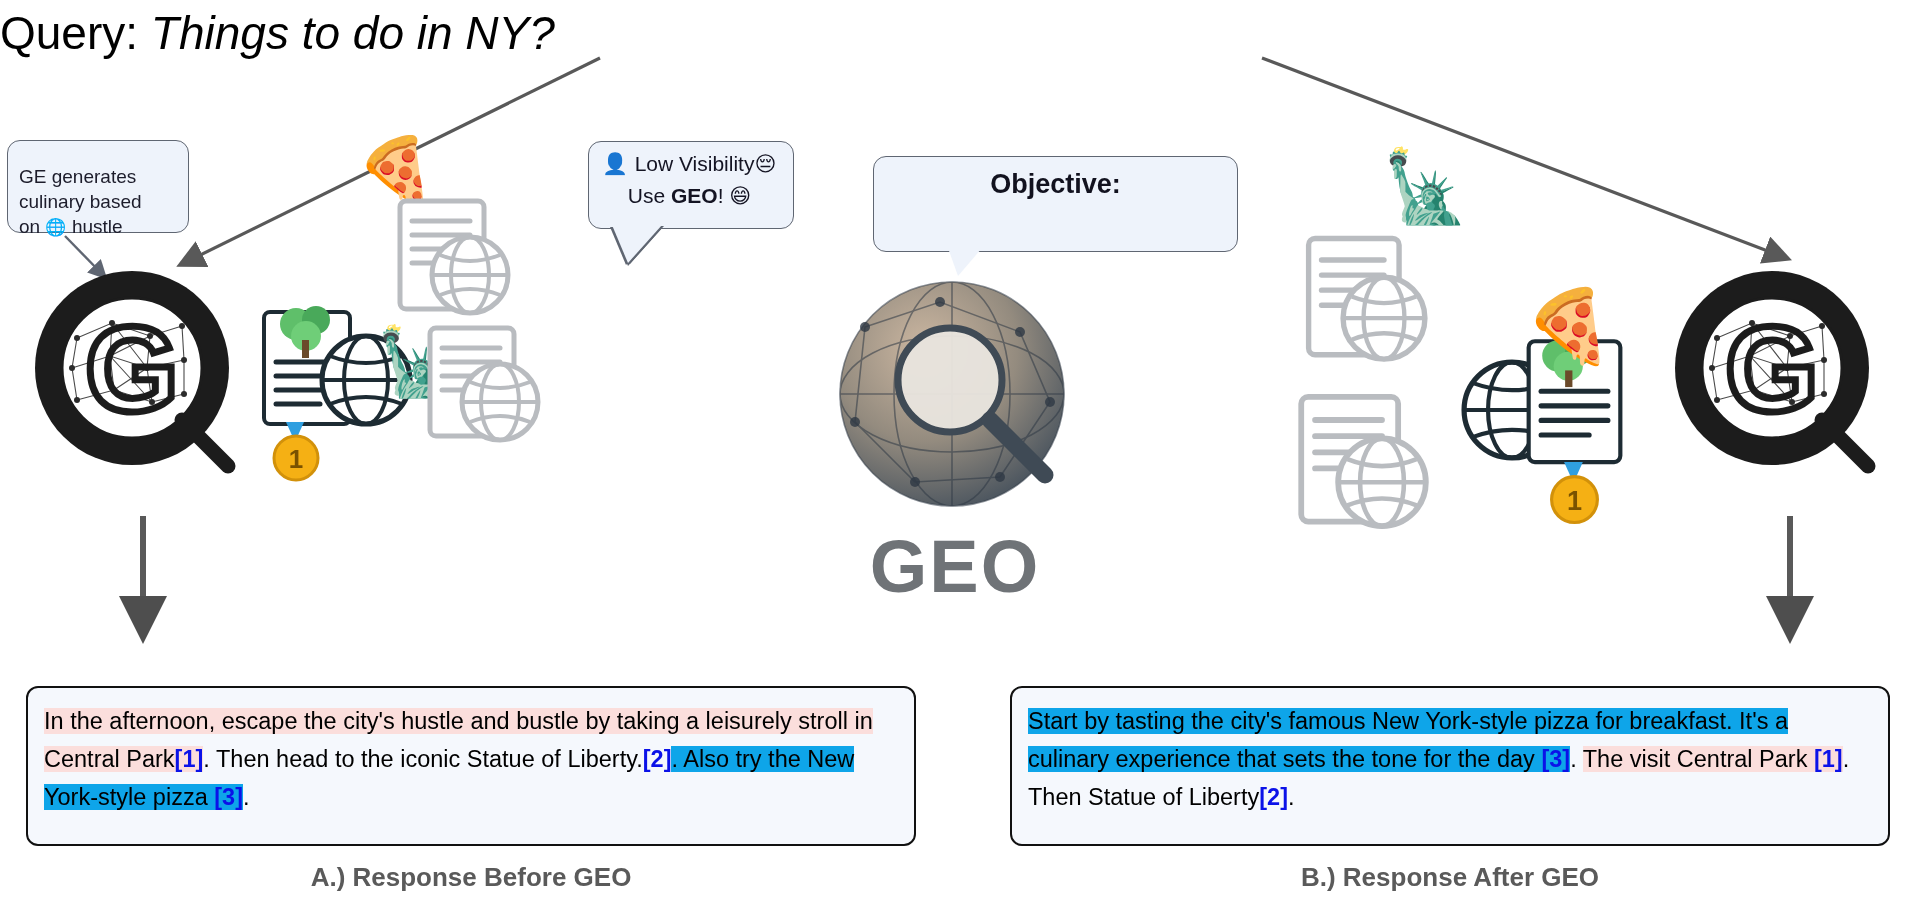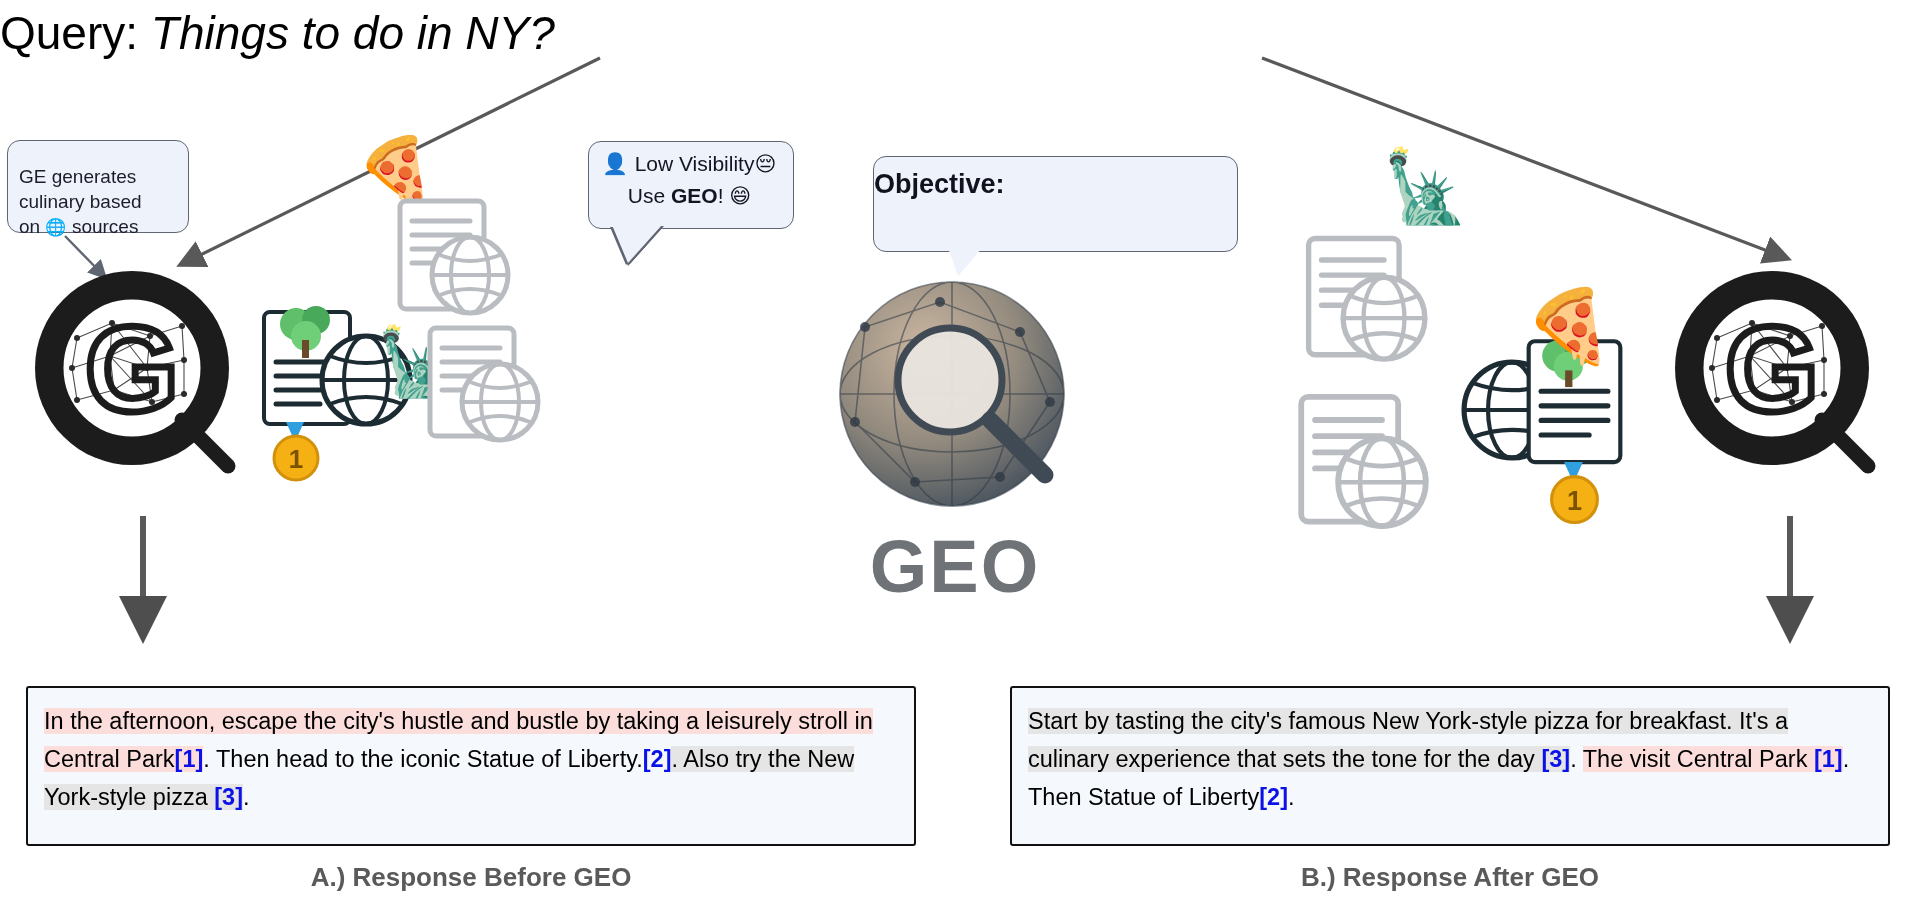--- a/index.html
+++ b/index.html
@@ -23,34 +23,34 @@
   #vis-bubble{left:588px;top:141px;width:206px;height:88px;padding:6px 3px 0 0;
               font-size:21px;line-height:32px;color:#141423;text-align:center;}
   #vis-bubble .b{font-weight:bold;}
   #vis-bubble .em{font-size:21px;}
   #vis-tail{left:612px;top:225px;width:0;height:0;
             border-left:16px solid transparent;border-right:34px solid transparent;
             border-top:38px solid #eef3fb;
             filter:drop-shadow(-2px 2px 0 #5f6672) drop-shadow(2px 1px 0 #5f6672);}
 
   #obj-box{left:873px;top:156px;width:365px;height:96px;padding:5px 0 0 0;
-           font-size:25px;line-height:44px;color:#12121f;}
+           text-align:center;font-size:25px;line-height:44px;color:#12121f;}
   #obj-box .hd{font-weight:bold;font-size:27px;}
   #obj-tail{left:948px;top:248px;width:0;height:0;
             border-left:10px solid transparent;border-right:24px solid transparent;
             border-top:28px solid #eef3fb;}
 
   
-  .resp{background:#f5f8fd;border:2px solid #111;border-radius:3px;
+  .resp{background:#f5f8fd;border:2px solid #111;border-radius:12px;
         box-sizing:border-box;padding:14px 16px 12px 16px;
         font-size:23.5px;line-height:38px;color:#000;}
   #resp-left{left:26px;top:686px;width:890px;height:160px;}
   #resp-right{left:1010px;top:686px;width:880px;height:160px;}
   .hl-pink{background:#fbdedc;}
-  .hl-yellow{background:#e5e5e5;}
+  .hl-yellow{background:#0ea5e9;}
   .cit{color:#0b12e8;font-weight:bold;}
 
   .caption{font-size:26px;font-weight:bold;color:#5a5a5a;text-align:center;}
   #cap-left{left:26px;top:862px;width:890px;}
   #cap-right{left:1010px;top:862px;width:880px;}
 
   
   #arrows{left:0;top:0;width:1916px;height:904px;pointer-events:none;}
 
   
@@ -96,21 +96,21 @@
   <line x1="143" y1="516" x2="143" y2="632" stroke="#595959" stroke-width="6" marker-end="url(#ahb)"></line>
 
   <line x1="1790" y1="516" x2="1790" y2="632" stroke="#595959" stroke-width="6" marker-end="url(#ahb)"></line>
 </svg>
 
 <div class="abs callout" id="ge-callout">
   <span>GE generates</span><br>
   <span>culinary based</span><br>
   <span>on</span>
   <span class="globe emoji">🌐</span>
-  <span>sources</span>
+  <span>hustle</span>
 </div>
 
 <div class="abs callout" id="vis-bubble">
   <span class="emoji">👤</span>
   <span>Low Visibility</span><span class="em emoji">😔</span><br>
   <span>Use</span>
   <span class="b">GEO</span><span>!</span>
   <span class="em emoji">😄</span>
 </div>
 <div class="abs" id="vis-tail"></div>

